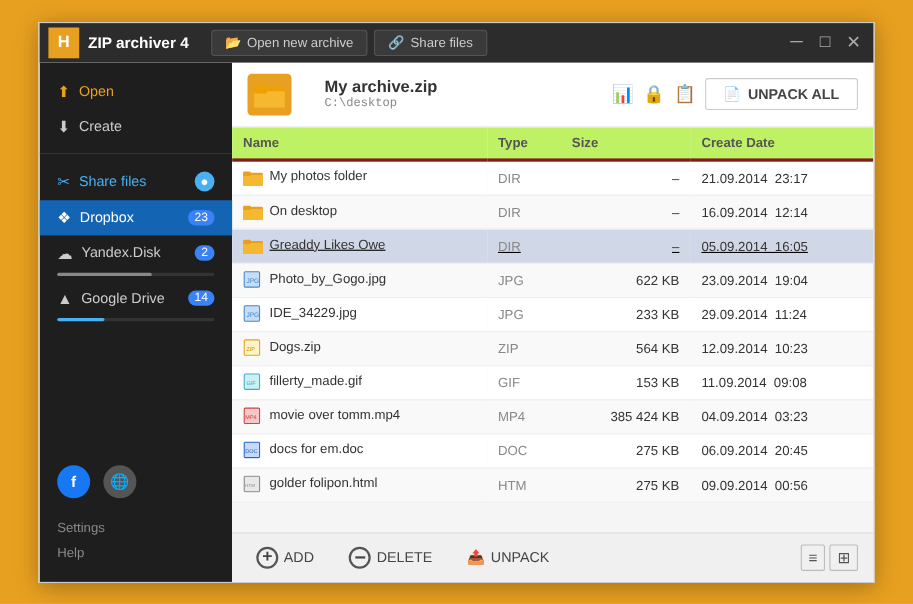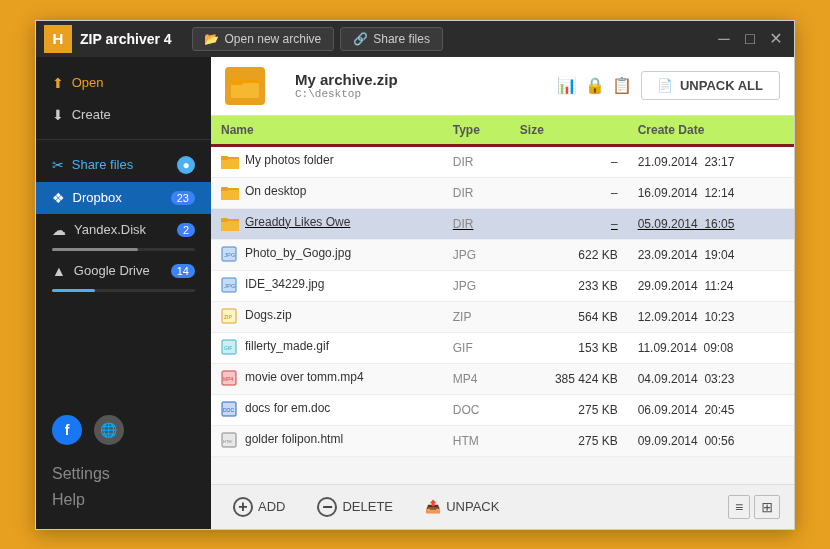--- a/index.html
+++ b/index.html
@@ -148,21 +148,21 @@
       justify-content: center;
       color: #fff;
       font-size: 14px;
       font-weight: bold;
       cursor: pointer;
     }
     .facebook { background: #1877F2; }
     .globe-icon { background: #555; }
     .sidebar-link {
       color: #888;
-      font-size: 16px;
+      font-size: 12px;
       padding: 4px 0;
       cursor: pointer;
       display: block;
     }
     
     .content-area {
       flex: 1;
       display: flex;
       flex-direction: column;
       background: #f5f5f5;

